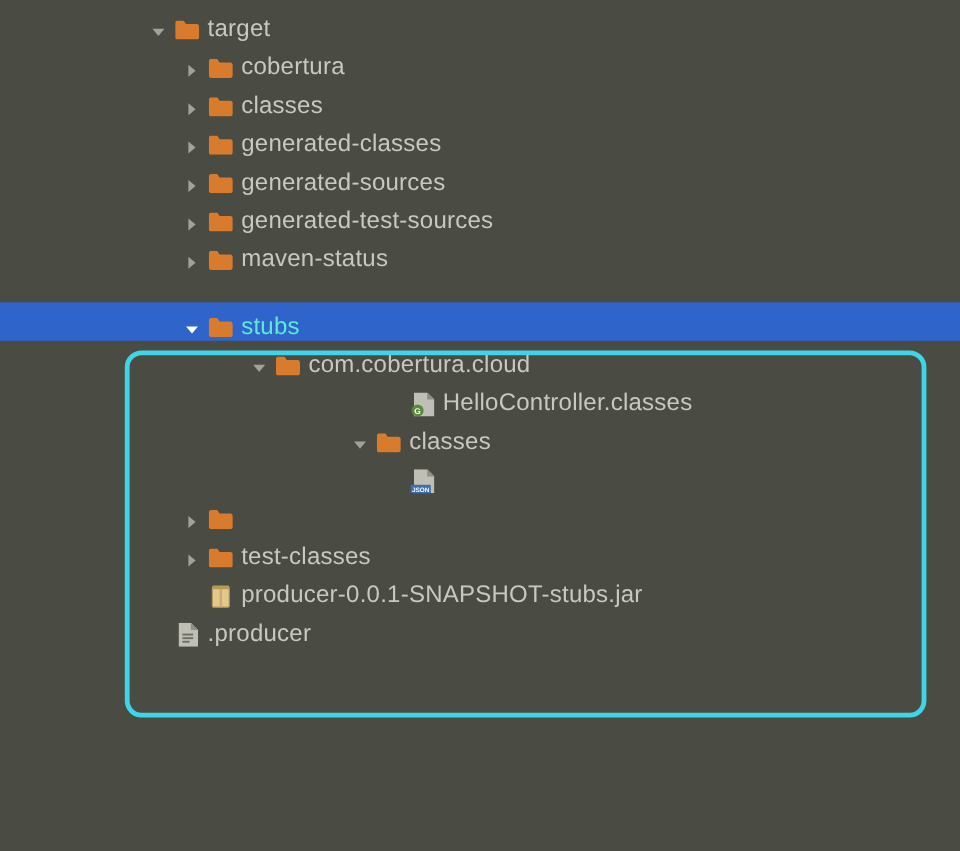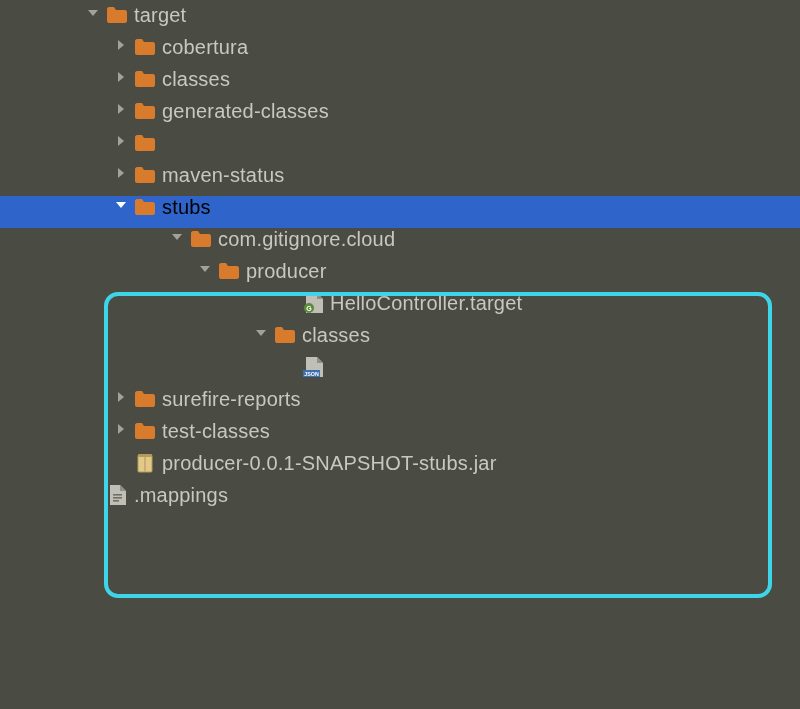--- a/index.html
+++ b/index.html
@@ -9,29 +9,31 @@
   font-size: 20px;
   color: #c8c8c0;
   width: 800px;
   height: 709px;
   overflow: hidden;
   position: relative;
 }
 .tree { padding-top: 4px; }
 .row {
   display: flex;
-  align-items: flex-start;
+  align-items: flex-end;
   height: 32px;
   white-space: nowrap;
   position: relative;
   z-index: 1;
+  padding-left: 39px;
 }
 .row.selected {
   background: #2f65ca;
-  color: #000000;
+  color: #5eead4;
+  margin-top: 24px;
 }
 .indent { display: inline-block; width: 28px; flex-shrink: 0; }
 .arrow {
   width: 18px;
   height: 18px;
   display: inline-flex;
   align-items: center;
   justify-content: center;
   flex-shrink: 0;
   margin-right: 4px;
@@ -139,20 +141,38 @@
       <span class="arrow">
         <svg width="12" height="12" viewBox="0 0 12 12">
           <path d="M3 1 L9 6 L3 11 Z" fill="#a2a296"></path>
         </svg>
       </span>
       <span class="icon">
         <svg width="20" height="16" viewBox="0 0 20 16">
           <path d="M0 2 C0 1 1 0 2 0 L7 0 L9 3 L18 3 C19 3 20 4 20 5 L20 14 C20 15 19 16 18 16 L2 16 C1 16 0 15 0 14 Z" fill="#d87b2c"></path>
         </svg>
       </span>
+      <span class="label">generated-sources</span>
+    </div>
+    <div class="row">
+      <span class="indent"></span>
+      <span class="indent"></span>
+      <span class="indent"></span>
+      <span class="indent"></span>
+      <span class="arrow">
+        <svg width="12" height="12" viewBox="0 0 12 12">
+          <path d="M3 1 L9 6 L3 11 Z" fill="#a2a296"></path>
+        </svg>
+      </span>
+      <span class="icon">
+        <svg width="20" height="16" viewBox="0 0 20 16">
+          <path d="M0 2 C0 1 1 0 2 0 L7 0 L9 3 L18 3 C19 3 20 4 20 5 L20 14 C20 15 19 16 18 16 L2 16 C1 16 0 15 0 14 Z" fill="#d87b2c"></path>
+        </svg>
+      </span>
+      <span class="label">generated-test-sources</span>
     </div>
     <div class="row">
       <span class="indent"></span>
       <span class="indent"></span>
       <span class="indent"></span>
       <span class="indent"></span>
       <span class="arrow">
         <svg width="12" height="12" viewBox="0 0 12 12">
           <path d="M3 1 L9 6 L3 11 Z" fill="#a2a296"></path>
         </svg>
@@ -191,41 +211,21 @@
       <span class="arrow">
         <svg width="12" height="12" viewBox="0 0 12 12">
           <path d="M1 3 L6 9 L11 3 Z" fill="#a2a296"></path>
         </svg>
       </span>
       <span class="icon">
         <svg width="20" height="16" viewBox="0 0 20 16">
           <path d="M0 2 C0 1 1 0 2 0 L7 0 L9 3 L18 3 C19 3 20 4 20 5 L20 14 C20 15 19 16 18 16 L2 16 C1 16 0 15 0 14 Z" fill="#d87b2c"></path>
         </svg>
       </span>
-      <span class="label">com.gitignore.cloud</span>
-    </div>
-    <div class="row">
-      <span class="indent"></span>
-      <span class="indent"></span>
-      <span class="indent"></span>
-      <span class="indent"></span>
-      <span class="indent"></span>
-      <span class="indent"></span>
-      <span class="indent"></span>
-      <span class="arrow">
-        <svg width="12" height="12" viewBox="0 0 12 12">
-          <path d="M1 3 L6 9 L11 3 Z" fill="#a2a296"></path>
-        </svg>
-      </span>
-      <span class="icon">
-        <svg width="20" height="16" viewBox="0 0 20 16">
-          <path d="M0 2 C0 1 1 0 2 0 L7 0 L9 3 L18 3 C19 3 20 4 20 5 L20 14 C20 15 19 16 18 16 L2 16 C1 16 0 15 0 14 Z" fill="#d87b2c"></path>
-        </svg>
-      </span>
-      <span class="label">producer</span>
+      <span class="label">com.cobertura.cloud</span>
     </div>
     <div class="row">
       <span class="indent"></span>
       <span class="indent"></span>
       <span class="indent"></span>
       <span class="indent"></span>
       <span class="indent"></span>
       <span class="indent"></span>
       <span class="indent"></span>
       <span class="indent"></span>
@@ -233,21 +233,21 @@
       <span class="indent"></span>
       <span class="arrow-spacer"></span>
       <span class="icon">
         <svg width="20" height="20" viewBox="0 0 20 20">
           <path d="M3 0 L14 0 L20 6 L20 20 L3 20 Z" fill="#bfbfb6"></path>
           <path d="M14 0 L14 6 L20 6 Z" fill="#8f8f85"></path>
           <circle cx="6" cy="15" r="5" fill="#5b8a3a"></circle>
           <text x="6" y="18" font-size="7" font-weight="bold" text-anchor="middle" fill="#fff">G</text>
         </svg>
       </span>
-      <span class="label">HelloController.target</span>
+      <span class="label">HelloController.classes</span>
     </div>
     <div class="row">
       <span class="indent"></span>
       <span class="indent"></span>
       <span class="indent"></span>
       <span class="indent"></span>
       <span class="indent"></span>
       <span class="indent"></span>
       <span class="indent"></span>
       <span class="indent"></span>
@@ -293,21 +293,20 @@
       <span class="arrow">
         <svg width="12" height="12" viewBox="0 0 12 12">
           <path d="M3 1 L9 6 L3 11 Z" fill="#a2a296"></path>
         </svg>
       </span>
       <span class="icon">
         <svg width="20" height="16" viewBox="0 0 20 16">
           <path d="M0 2 C0 1 1 0 2 0 L7 0 L9 3 L18 3 C19 3 20 4 20 5 L20 14 C20 15 19 16 18 16 L2 16 C1 16 0 15 0 14 Z" fill="#d87b2c"></path>
         </svg>
       </span>
-      <span class="label">surefire-reports</span>
     </div>
     <div class="row">
       <span class="indent"></span>
       <span class="indent"></span>
       <span class="indent"></span>
       <span class="indent"></span>
       <span class="arrow">
         <svg width="12" height="12" viewBox="0 0 12 12">
           <path d="M3 1 L9 6 L3 11 Z" fill="#a2a296"></path>
         </svg>
@@ -341,16 +340,16 @@
       <span class="arrow-spacer"></span>
       <span class="icon">
         <svg width="18" height="20" viewBox="0 0 18 20">
           <path d="M2 0 L12 0 L18 6 L18 20 L2 20 Z" fill="#bfbfb6"></path>
           <path d="M12 0 L12 6 L18 6 Z" fill="#8f8f85"></path>
           <rect x="5" y="9" width="9" height="1.6" fill="#6f6f65"></rect>
           <rect x="5" y="12" width="9" height="1.6" fill="#6f6f65"></rect>
           <rect x="5" y="15" width="6" height="1.6" fill="#6f6f65"></rect>
         </svg>
       </span>
-      <span class="label">.mappings</span>
+      <span class="label">.producer</span>
     </div>
   </div>
 <div class="highlight-box"></div>
 
 </body></html>

